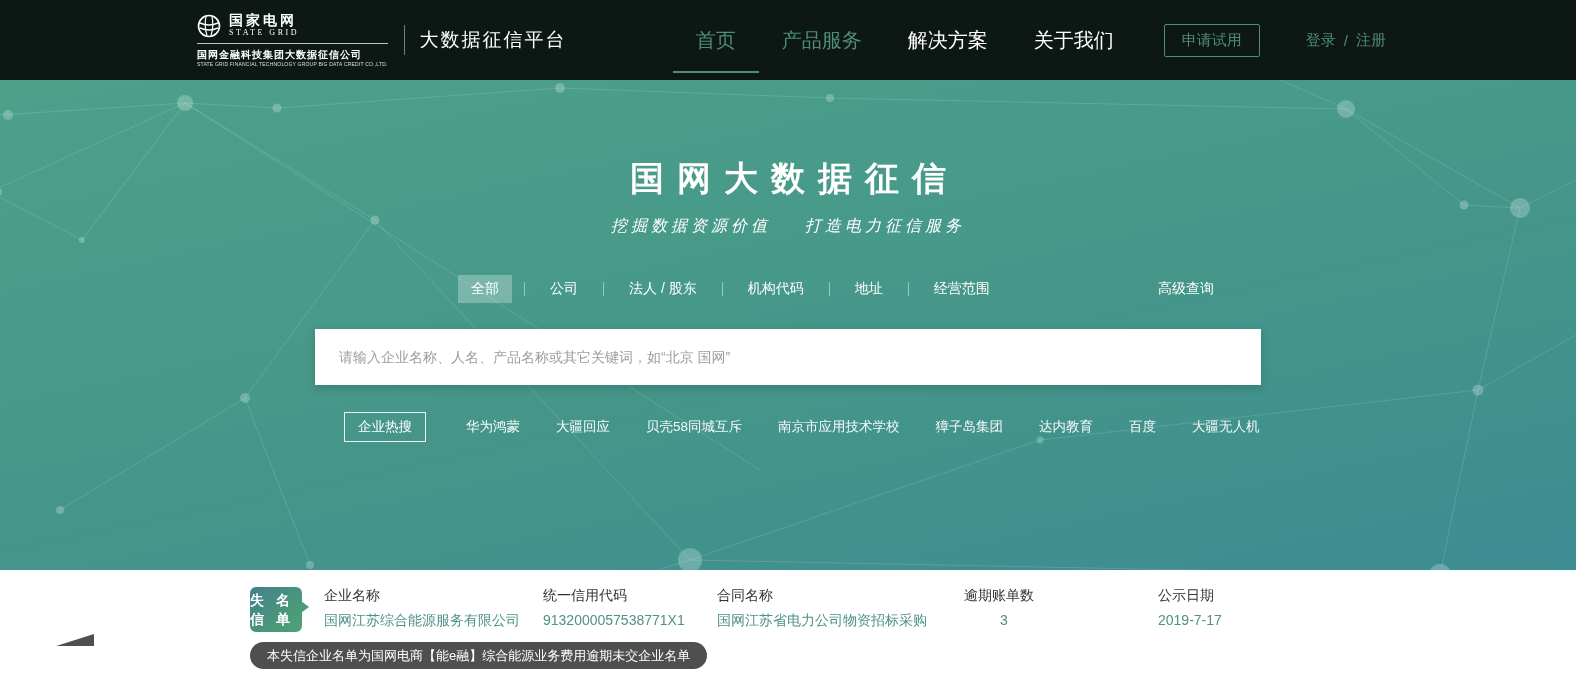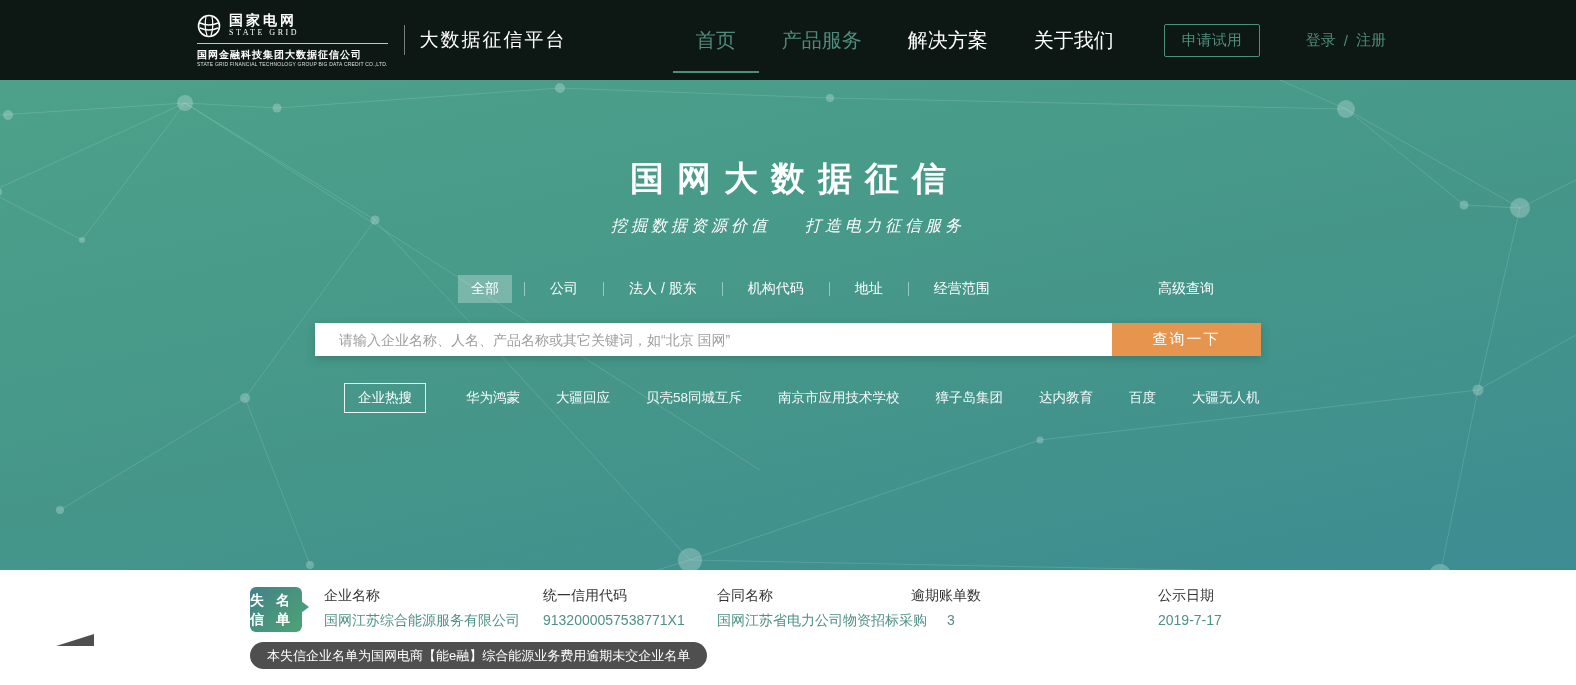--- a/index.html
+++ b/index.html
@@ -41,21 +41,21 @@
   .hero-subtitle { margin-top:16px; text-align:center; color:#fff; font-size:16px;
     letter-spacing:4px; font-style:italic; font-family:"DejaVu Serif","Liberation Serif",serif;
     display:flex; justify-content:center; gap:34px; }
 
   .tabs { margin-top:38px; display:flex; align-items:center; height:28px; padding-left:143px; padding-right:47px; }
   .tab { color:#fff; font-size:14px; cursor:pointer; padding:5px 13px; white-space:nowrap; }
   .tab.active { background:rgba(255,255,255,0.28); }
   .tab-sep { width:1px; height:14px; background:rgba(255,255,255,0.45); margin:0 12px; }
   .advanced { margin-left:auto; color:#fff; font-size:14px; cursor:pointer; white-space:nowrap; }
 
-  .searchbar { margin-top:20px; display:flex; height:33px; box-shadow:0 3px 8px rgba(20,60,55,0.25); }
+  .searchbar { margin-top:26px; display:flex; height:56px; box-shadow:0 3px 8px rgba(20,60,55,0.25); }
   .search-input { flex:1; border:none; outline:none; padding:0 24px; font-size:14px; color:#333;
     font-family:"Liberation Sans",sans-serif; }
   .search-input::placeholder { color:#9d9d9d; }
   .search-btn { width:149px; border:none; background:#e5954e; color:#fff; font-size:15px;
     letter-spacing:2px; cursor:pointer; font-family:"Liberation Sans",sans-serif; }
 
   .hot-row { margin-top:27px; display:flex; align-items:center; padding-left:29px; }
   .hot-label { border:1px solid rgba(255,255,255,0.9); color:#fff; font-size:13.5px;
     padding:5px 13px; margin-right:22px; cursor:default; white-space:nowrap; }
   .hot-tag { color:rgba(255,255,255,0.95); font-size:13.5px; cursor:pointer;
@@ -177,21 +177,20 @@
       <div class="tab">机构代码</div>
       <span class="tab-sep"></span>
       <div class="tab">地址</div>
       <span class="tab-sep"></span>
       <div class="tab">经营范围</div>
       <div class="advanced">高级查询</div>
     </div>
 
     <div class="searchbar">
       <input class="search-input" type="text" placeholder="请输入企业名称、人名、产品名称或其它关键词，如“北京 国网”" style="">
-      <button class="search-btn">查询一下</button>
     </div>
 
     <div class="hot-row">
       <div class="hot-label">企业热搜</div>
       <span class="hot-tag">华为鸿蒙</span>
       <span class="hot-tag">大疆回应</span>
       <span class="hot-tag">贝壳58同城互斥</span>
       <span class="hot-tag">南京市应用技术学校</span>
       <span class="hot-tag">獐子岛集团</span>
       <span class="hot-tag">达内教育</span>
@@ -213,21 +212,21 @@
     <div class="td">国网江苏综合能源服务有限公司</div>
   </div>
   <div class="col" style="left:543px">
     <div class="th">统一信用代码</div>
     <div class="td">9132000057538771X1</div>
   </div>
   <div class="col" style="left:717px">
     <div class="th">合同名称</div>
     <div class="td">国网江苏省电力公司物资招标采购</div>
   </div>
-  <div class="col" style="left:911px">
+  <div class="col" style="left:964px">
     <div class="th">逾期账单数</div>
     <div class="td center">3</div>
   </div>
   <div class="col" style="left:1158px">
     <div class="th">公示日期</div>
     <div class="td">2019-7-17</div>
   </div>
 
   <div class="tooltip-arrow"></div>
   <div class="tooltip">本失信企业名单为国网电商【能e融】综合能源业务费用逾期未交企业名单</div>

